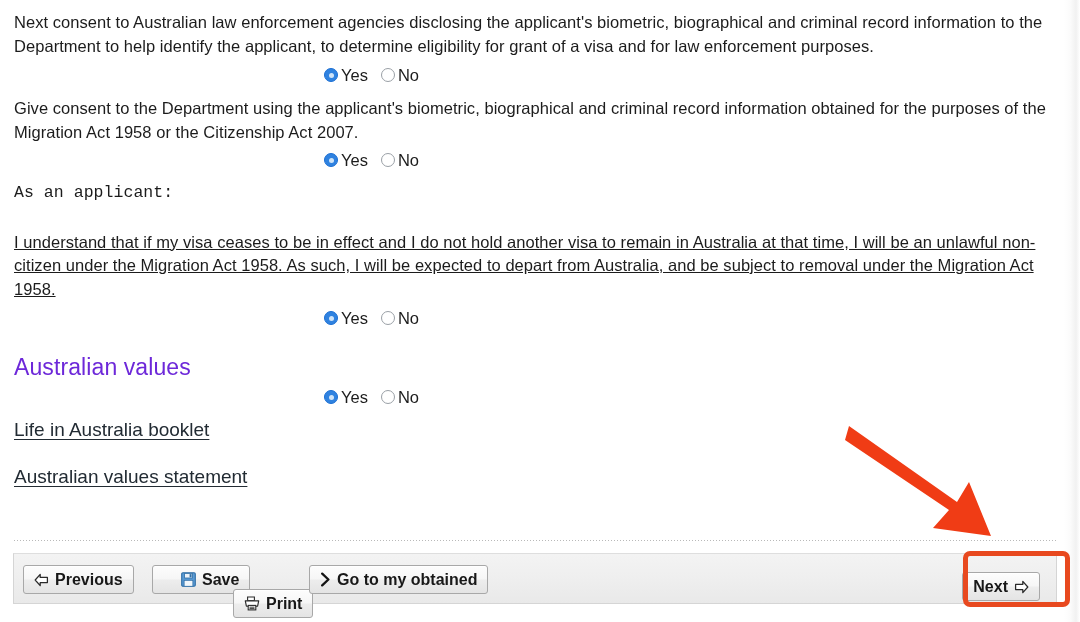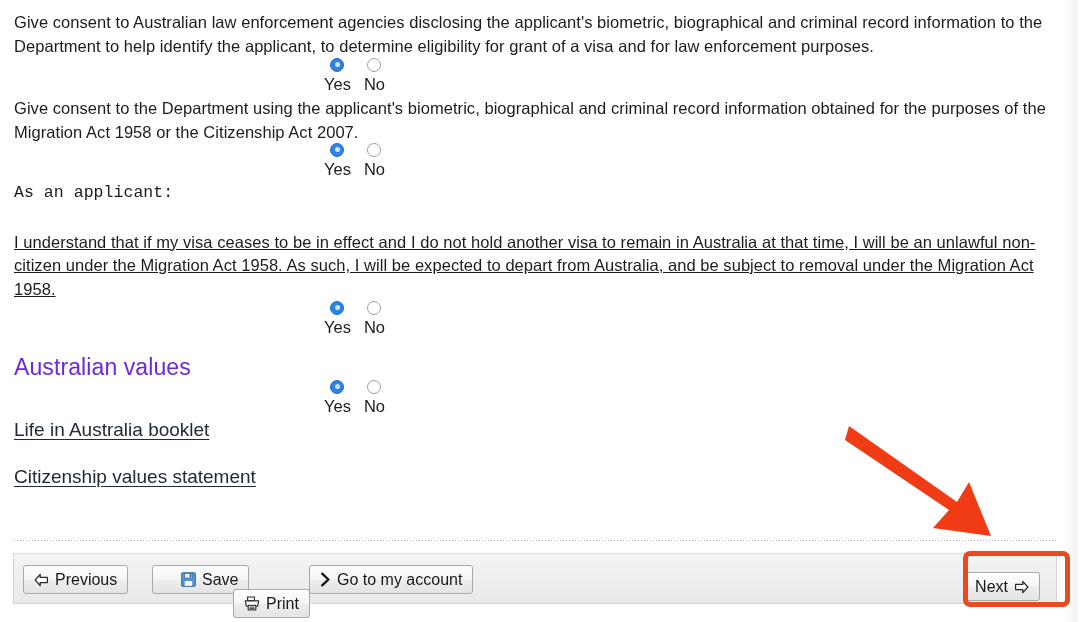--- a/index.html
+++ b/index.html
@@ -54,21 +54,20 @@
     justify-content: flex-start;
     padding-left: 310px;
     gap: 4px;
     height: 26px;
   }
   .radio-opt {
     display: inline-flex;
     align-items: center;
     gap: 3px;
     margin-right: 9px;
-    flex-direction: column;
   }
   .radio {
     width: 14px;
     height: 14px;
     border-radius: 50%;
     box-sizing: border-box;
     display: inline-block;
     position: relative;
     flex: none;
   }
@@ -146,20 +145,21 @@
     display: inline-flex;
     align-items: center;
     justify-content: center;
     gap: 6px;
     padding: 0 10px;
     font-size: 16px;
     color: #181818;
     cursor: pointer;
     white-space: nowrap;
     box-shadow: 0 1px 0 rgba(255,255,255,0.8) inset;
+    font-weight: bold;
   }
   .btn .btn-label { line-height: 18px; }
 
   .btn-prev { left: 9px;   top: 11px; }
   .btn-save { left: 138px; top: 11px; padding-left: 28px; }
   .btn-print{ left: 219px; top: 11px; margin-top: 24px; }
   .btn-acct { left: 295px; top: 11px; }
   .btn-next { right: 16px; top: 18px; }
 
   .ico { flex: none; display: inline-block; line-height: 0; }
@@ -188,21 +188,21 @@
   }
 </style>
 </head>
 <body>
 
 <div class="page">
   <div class="page-right-shade"></div>
 
   <div class="content">
 
-    <p class="para" style="margin-top:11px;">Give consent to Australian law enforcement agencies disclosing the applicant's biometric, biographical and criminal record information to the Department to help identify the applicant, to determine eligibility for grant of a visa and for law enforcement purposes.</p>
+    <p class="para" style="margin-top:11px;">Next consent to Australian law enforcement agencies disclosing the applicant's biometric, biographical and criminal record information to the Department to help identify the applicant, to determine eligibility for grant of a visa and for law enforcement purposes.</p>
 
     <div class="radio-row" style="margin-top:4px;">
       <label class="radio-opt">
         <span class="radio on"></span>
         <span class="radio-label">Yes</span>
       </label>
       <label class="radio-opt">
         <span class="radio off"></span>
         <span class="radio-label">No</span>
       </label>
@@ -247,21 +247,21 @@
       <label class="radio-opt">
         <span class="radio off"></span>
         <span class="radio-label">No</span>
       </label>
     </div>
 
     <div style="margin-top:9px;">
       <a class="doclink" href="#">Life in Australia booklet</a>
     </div>
     <div style="margin-top:25px;">
-      <a class="doclink" href="#">Citizenship values statement</a>
+      <a class="doclink" href="#">Australian values statement</a>
     </div>
 
   </div>
 
   <div class="dotted-divider"></div>
 
   <div class="buttonbar">
 
     <div class="btn btn-prev">
       <span class="ico">
@@ -296,21 +296,21 @@
       </span>
       <span class="btn-label">Print</span>
     </div>
 
     <div class="btn btn-acct">
       <span class="ico">
         <svg width="11" height="15" viewBox="0 0 11 15" aria-hidden="true">
           <path d="M2.2 1.6 L8.4 7.5 L2.2 13.4" fill="none" stroke="#141414" stroke-width="2.3" stroke-linecap="round" stroke-linejoin="round"></path>
         </svg>
       </span>
-      <span class="btn-label">Go to my account</span>
+      <span class="btn-label">Go to my obtained</span>
     </div>
 
     <div class="btn btn-next">
       <span class="btn-label">Next</span>
       <span class="ico">
         <svg width="15" height="14" viewBox="0 0 15 14" aria-hidden="true">
           <path d="M8.8 1.3 L13.8 7 L8.8 12.7 L8.8 9.6 L1.6 9.6 L1.6 4.4 L8.8 4.4 Z" fill="#ffffff" stroke="#2a2a2a" stroke-width="1.25" stroke-linejoin="round"></path>
         </svg>
       </span>
     </div>

